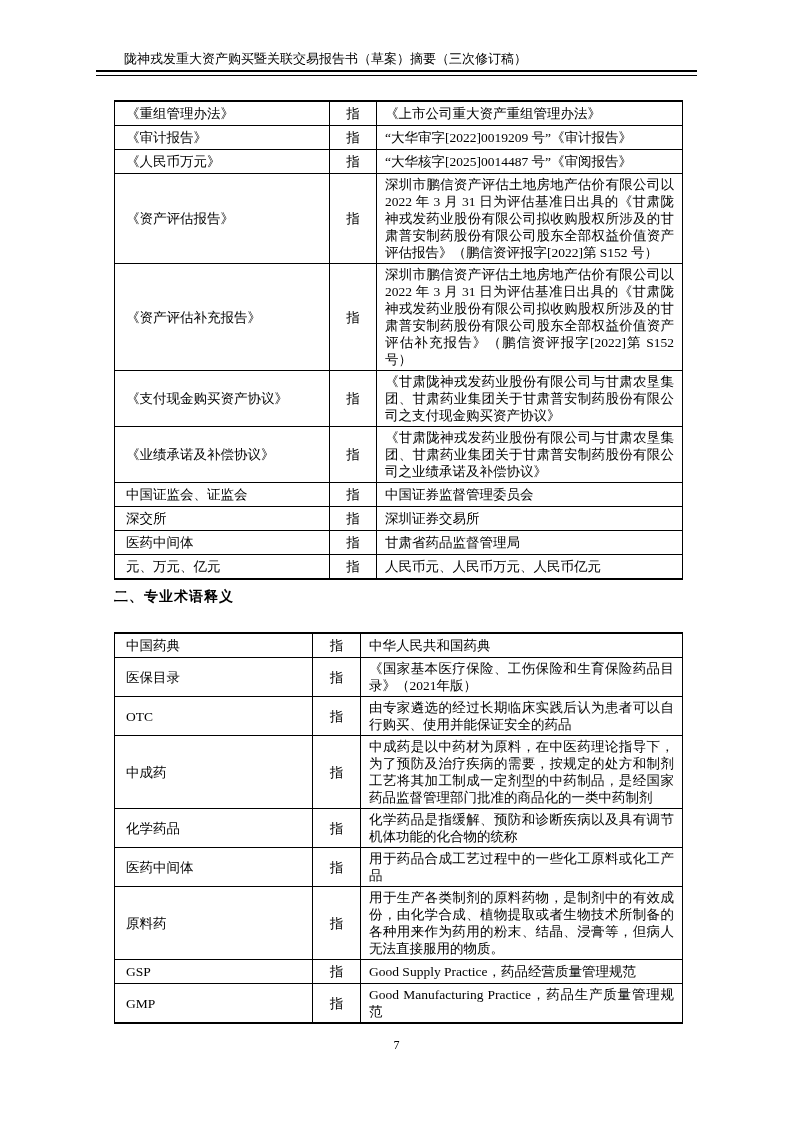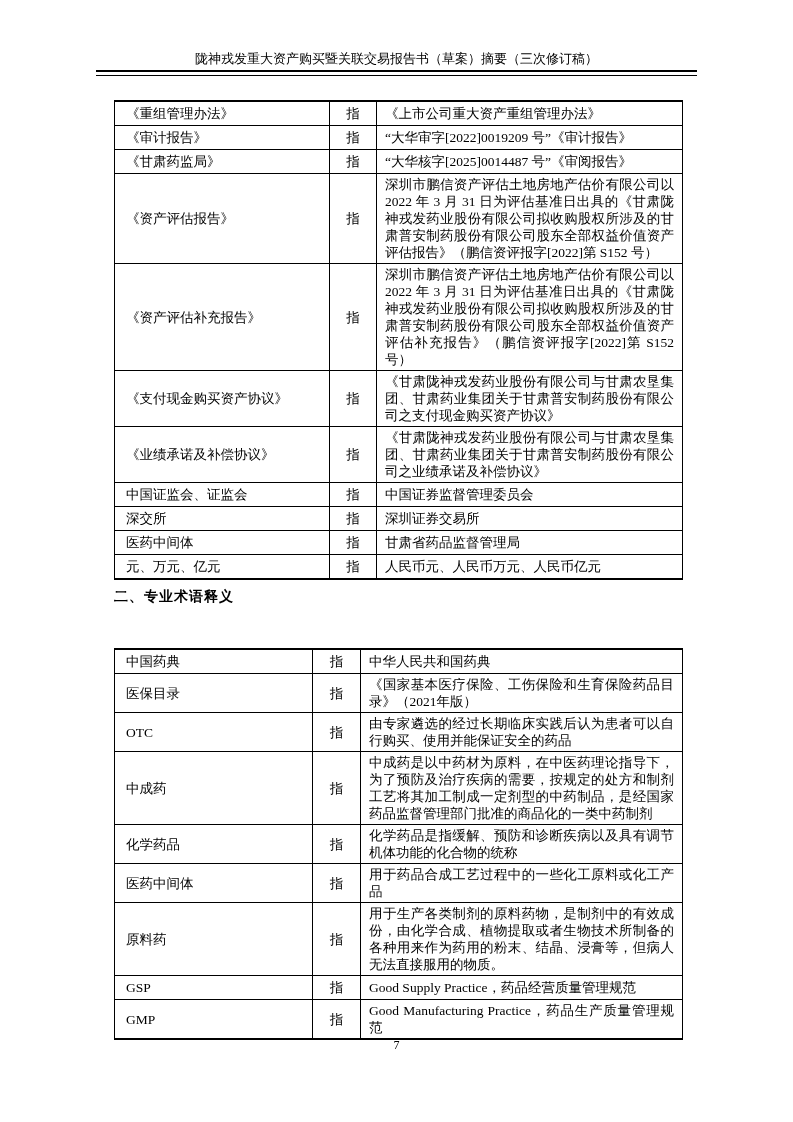--- a/index.html
+++ b/index.html
@@ -15,41 +15,42 @@
   }
   
   .header {
     position: absolute;
     top: 50px;
     left: 96px;
     width: 601px;
   }
   .header-row {
     display: flex;
-    justify-content: center;
+    justify-content: flex-start;
     align-items: flex-end;
     font-size: 13px;
     line-height: 17px;
+    margin-left: 28px;
   }
   .header-rule-thick { height: 2px; background: #000; margin-top: 3px; }
   .header-rule-thin  { height: 1px; background: #000; margin-top: 3px; }
 
   
   table.def-table {
     position: absolute;
     left: 114px;
     width: 569px;
     border-collapse: collapse;
     table-layout: fixed;
     border-style: solid;
     border-color: #000;
     border-width: 2.5px 1px 2.5px 1px;
   }
   #table-1 { top: 100px; }
-  #table-2 { top: 648px; }
+  #table-2 { top: 632px; }
   td {
     border: 1px solid #000;
     font-size: 13.5px;
     line-height: 17px;
     vertical-align: middle;
     word-break: break-word;
   }
   .td-term { padding: 3px 4px 3px 11px; }
   .td-ind  { padding: 3px 2px; text-align: center; }
   .td-def  { padding: 2px 8px; text-align: justify; }
@@ -100,21 +101,21 @@
           <td class="td-term">《重组管理办法》</td>
           <td class="td-ind">指</td>
           <td class="td-def">《上市公司重大资产重组管理办法》</td>
         </tr>
         <tr>
           <td class="td-term">《审计报告》</td>
           <td class="td-ind">指</td>
           <td class="td-def">“大华审字[2022]0019209 号”《审计报告》</td>
         </tr>
         <tr>
-          <td class="td-term">《甘肃药监局》</td>
+          <td class="td-term">《人民币万元》</td>
           <td class="td-ind">指</td>
           <td class="td-def">“大华核字[2025]0014487 号”《审阅报告》</td>
         </tr>
         <tr>
           <td class="td-term">《资产评估报告》</td>
           <td class="td-ind">指</td>
           <td class="td-def">深圳市鹏信资产评估土地房地产估价有限公司以 2022 年 3 月 31 日为评估基准日出具的《甘肃陇神戎发药业股份有限公司拟收购股权所涉及的甘肃普安制药股份有限公司股东全部权益价值资产评估报告》（鹏信资评报字[2022]第 S152 号）</td>
         </tr>
         <tr>
           <td class="td-term">《资产评估补充报告》</td>

